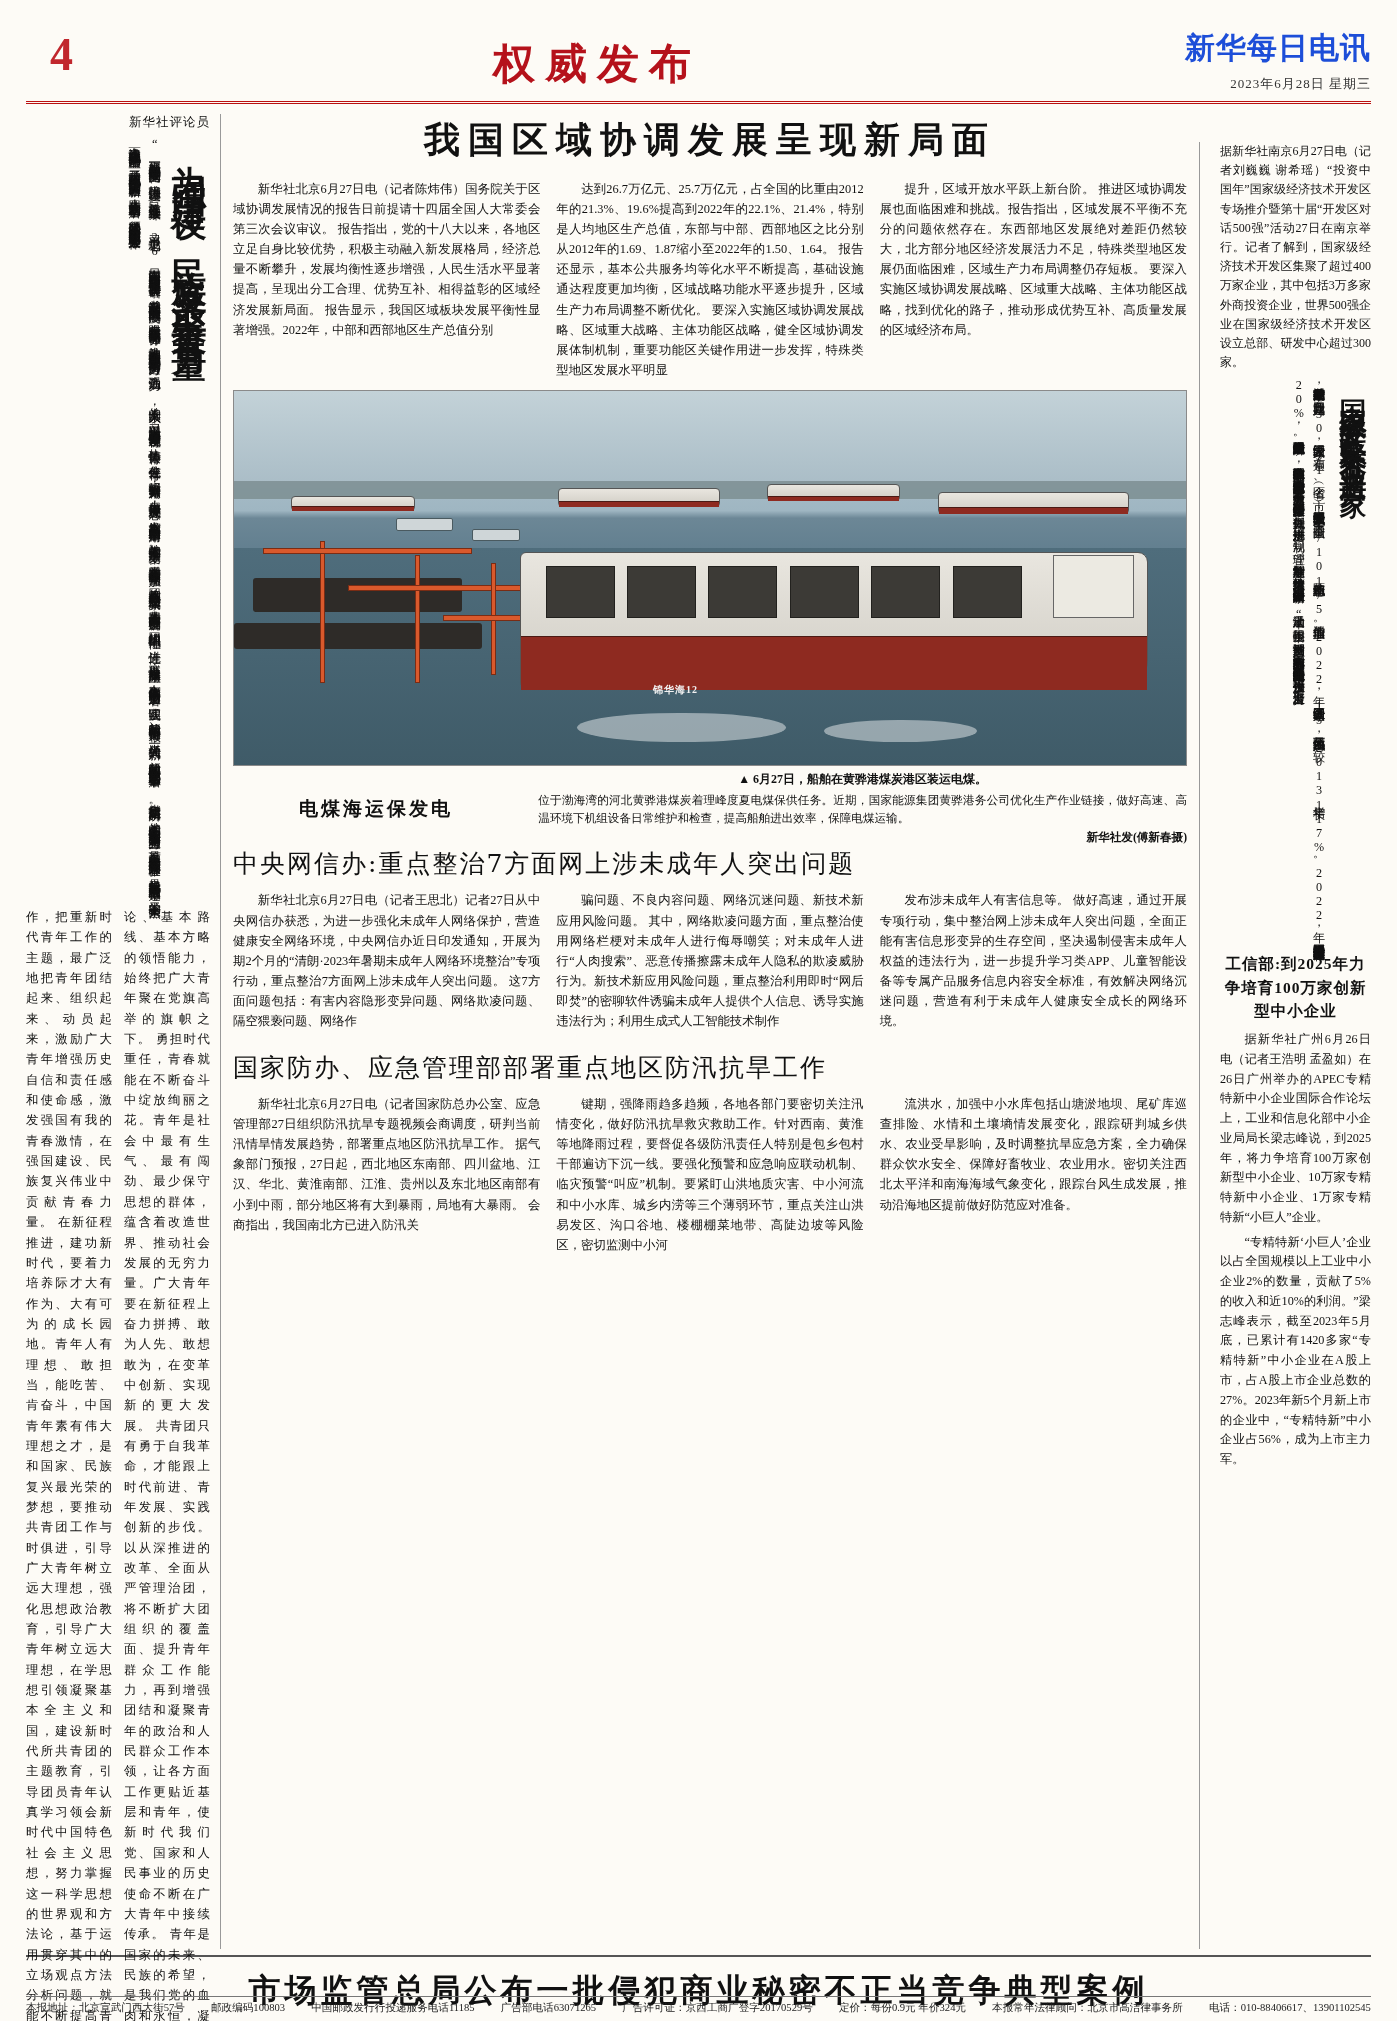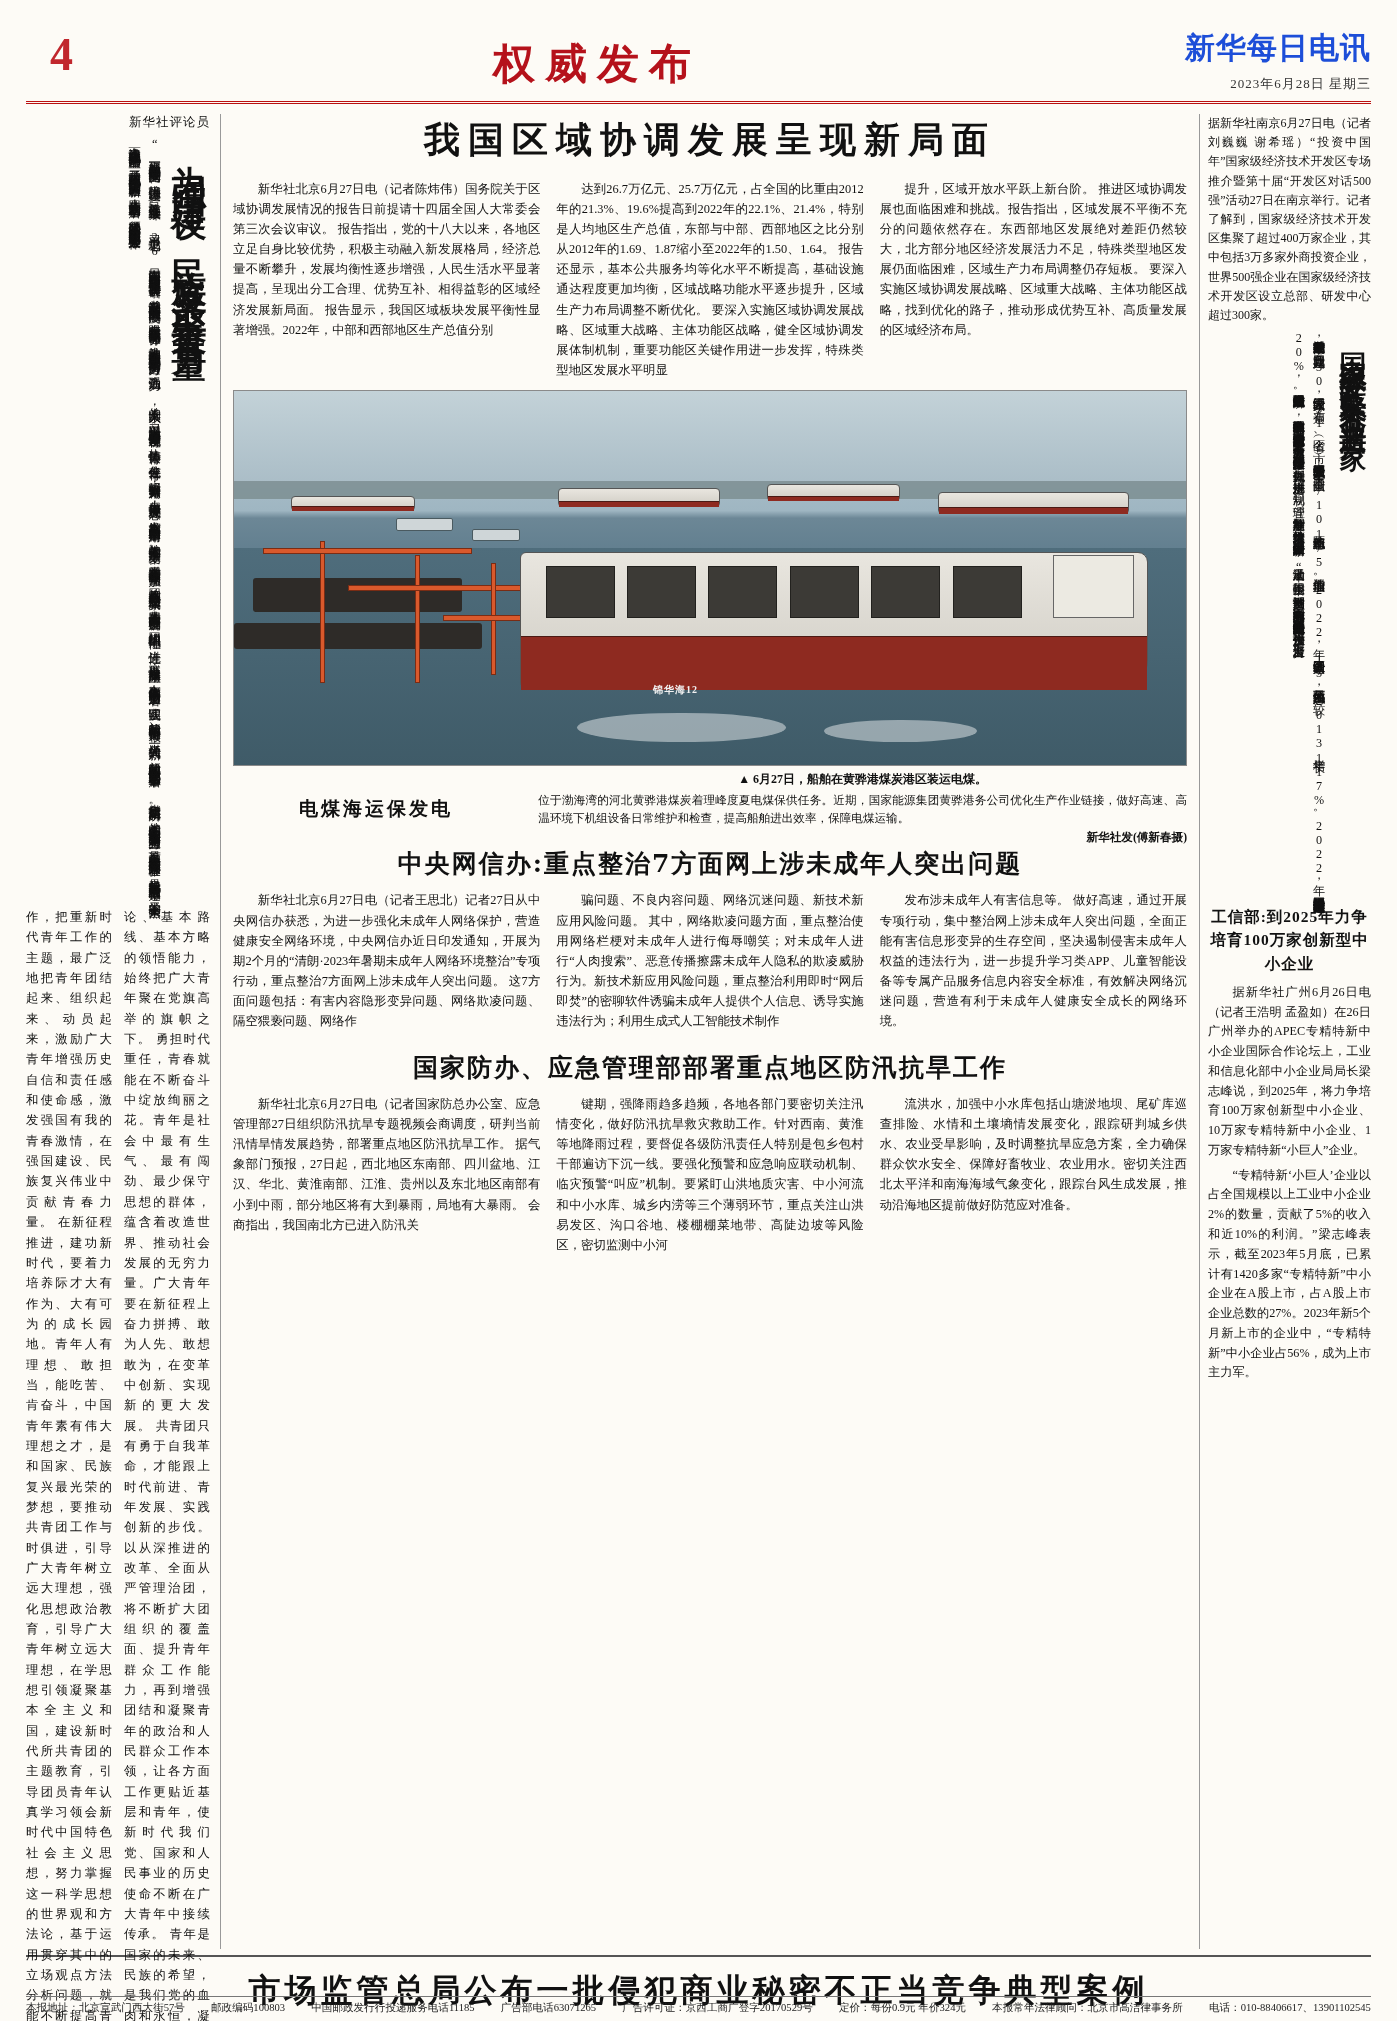--- a/index.html
+++ b/index.html
@@ -49,21 +49,21 @@
   }
 
   
   .content {
     display:flex;
     margin-top:10px;
     height:1835px;
   }
   .col-left { width:195px; padding-right:10px; border-right:1px solid #999; }
   .col-mid  { flex:1; padding:0 12px; }
-  .col-right{ width:172px; padding-left:8px; border-left:1px solid #999;}
+  .col-right{ width:172px; padding-left:20px; border-left:1px solid #999;margin-top:28px;}
 
   
   .v-byline {
     font-size:12.5px; text-align:right; margin-bottom:6px; letter-spacing:1px;
   }
   .vertical-wrap { display:flex; flex-direction:row-reverse; align-items:flex-start; }
   .v-title {
     writing-mode:vertical-rl;
     text-orientation:upright;
     font-size:35px; font-weight:bold;
@@ -137,21 +137,21 @@
     padding-top:26px;
   }
   .photo-cap-right {
     float:right; width:68%;
     font-size:11.6px; line-height:1.55; text-align:justify;
   }
   .cap-title { text-align:center; font-weight:bold; margin-bottom:3px; font-size:12px;}
   .credit { text-align:right; font-weight:bold; margin-top:2px;}
   .headline-2 {
     clear:both;
-    font-size:25px; font-weight:bold; text-align:center;
+    font-size:25px; font-weight:normal; text-align:left;
     letter-spacing:2px; margin:16px 0 10px 0;
     font-family:"DejaVu Serif", serif;
   }
 
   
   .r-src { font-size:12px; line-height:1.6; text-align:justify; }
   .r-head-vertical {
     writing-mode:vertical-rl; text-orientation:upright;
     font-size:27px; font-weight:bold; letter-spacing:6px;
     height:560px; font-family:"DejaVu Serif", serif;

